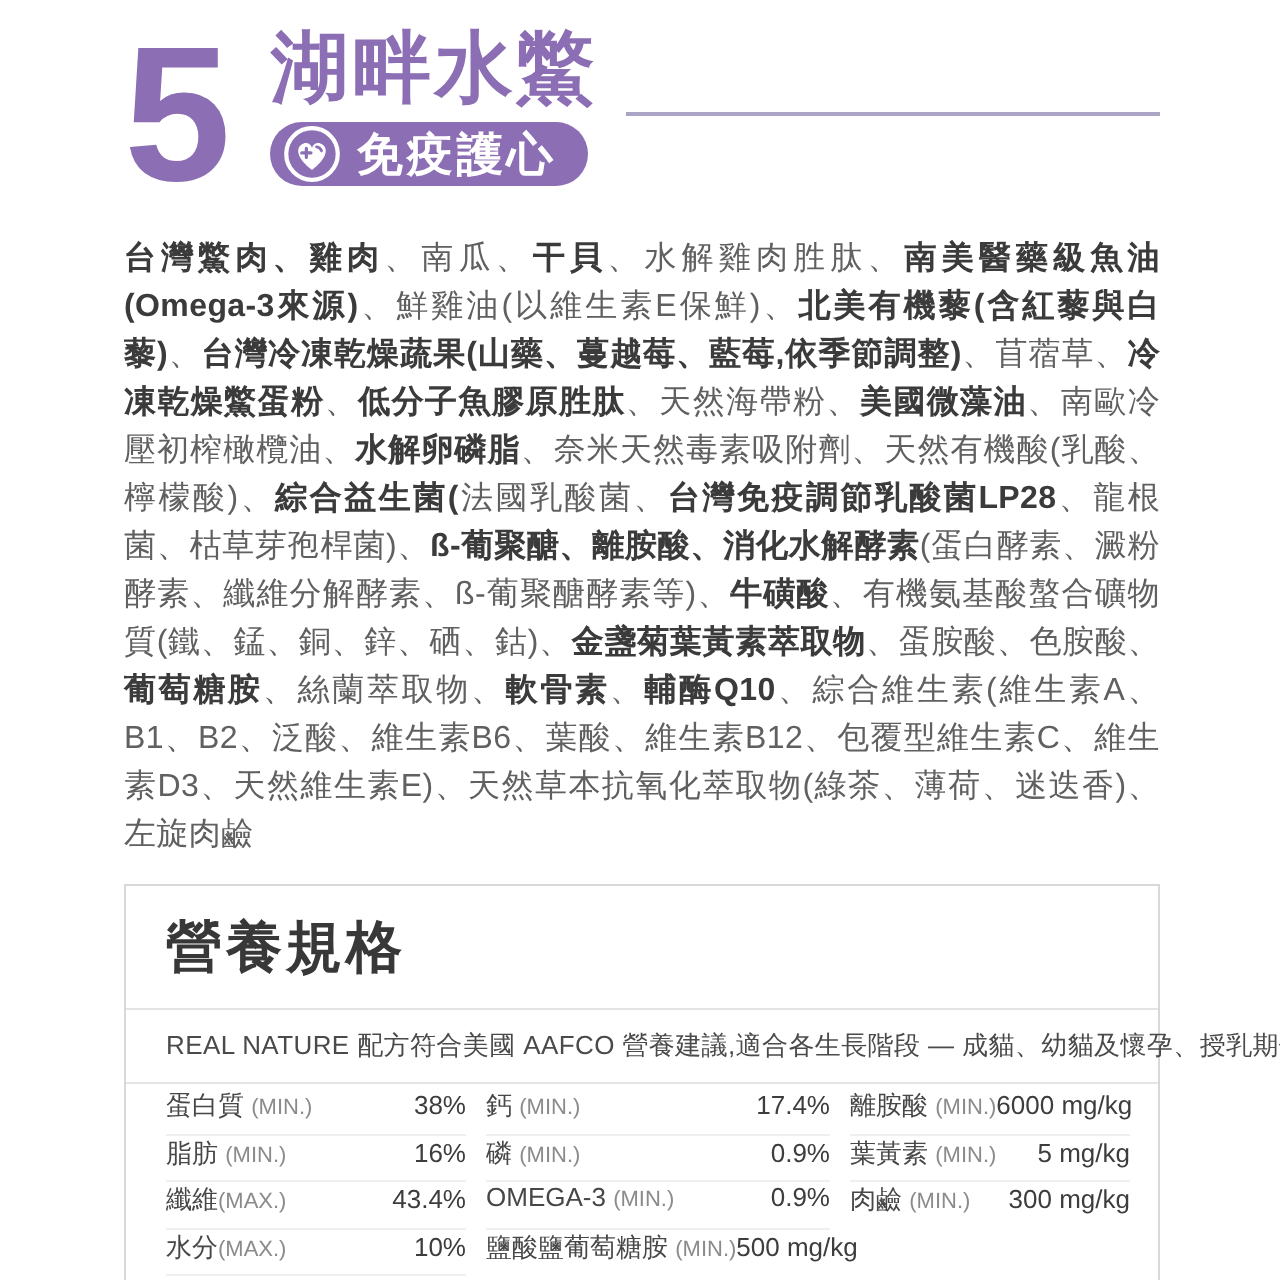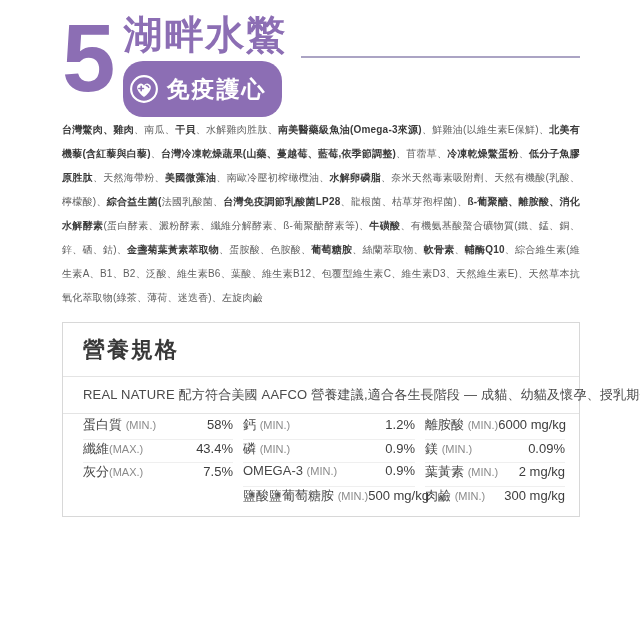--- a/index.html
+++ b/index.html
@@ -10,55 +10,55 @@
     color:#606060;
   }
   .page{ width:640px; height:640px; padding:12px 60px 0 62px; position:relative; }
 
   
   .hdr{ display:flex; align-items:flex-start; height:96px; }
   .num{
     font-size:96px; line-height:92px; font-weight:800;
     color:var(--purple); letter-spacing:-2px;
   }
-  .hdr-mid{ margin-left:10px; display:flex; flex-direction:column; }
+  .hdr-mid{ margin-left:22px; display:flex; flex-direction:column; }
   .title{
     font-size:39px; line-height:46px; font-weight:800;
     color:var(--purple); letter-spacing:2px; white-space:nowrap;
   }
   .badge{
     margin-top:3px; align-self:flex-start;
     display:inline-flex; align-items:center;
     background:var(--purple); border-radius:20px;
-    padding:4px 16px 4px 6px; gap:7px; height:56px;
+    padding:4px 16px 4px 6px; gap:7px; height:32px;
   }
   .badge-icon{ display:inline-flex; width:30px; height:30px; }
   .badge-label{
     color:#ffffff; font-size:23px; font-weight:700; letter-spacing:2px;
     line-height:30px; white-space:nowrap;
   }
   .hdr-line{
     flex:1; height:2px; background:#aba4c4;
     margin-left:14px; margin-top:44px;
   }
 
   
   .ingredients{
-    margin-top:10px; font-size:10px; line-height:24px;
+    margin-top:10px; font-size:16px; line-height:24px;
     text-align:justify; color:#606060; letter-spacing:0.2px;
   }
   .ingredients .b{ font-weight:700; color:#3b3b3b; }
 
   
   .nutri-box{
     margin-top:12px; border:1px solid #d8d8d8; background:#ffffff;
     padding:11px 18px 0 18px;
   }
   .nutri-title{
-    font-size:22px; font-weight:800; color:#383838;
+    font-size:28px; font-weight:800; color:#383838;
     letter-spacing:2px; margin:1px 0 11px 2px;
   }
   .divider{ height:1px; background:#e4e4e4; margin:0 -18px; }
   .aafco{
     font-size:13px; color:#4a4a4a; letter-spacing:0.2px;
     margin:9px 0 9px 2px; white-space:nowrap;
   }
   .nutri-table{
     display:grid; grid-template-columns:150px 172px 140px;
     column-gap:10px; padding:2px 0 6px 2px;
@@ -102,61 +102,65 @@
 
   <section class="nutri-box">
     <h2 class="nutri-title">營養規格</h2>
     <div class="divider"></div>
     <p class="aafco">REAL NATURE 配方符合美國 AAFCO 營養建議,適合各生長階段 — 成貓、幼貓及懷孕、授乳期使用。</p>
     <div class="divider"></div>
     <div class="nutri-table" id="nutri-table">
         <div class="ncol">
           <div class="nrow">
             <span class="nlab">蛋白質 <span class="nq">(MIN.)</span></span>
-            <span class="nval">58%</span>
+            <span class="nval">38%</span>
+          </div>
+          <div class="nrow">
+            <span class="nlab">脂肪 <span class="nq">(MIN.)</span></span>
+            <span class="nval">16%</span>
           </div>
           <div class="nrow">
             <span class="nlab">纖維<span class="nq">(MAX.)</span></span>
             <span class="nval">43.4%</span>
+          </div>
+          <div class="nrow">
+            <span class="nlab">水分<span class="nq">(MAX.)</span></span>
+            <span class="nval">10%</span>
           </div>
           <div class="nrow">
             <span class="nlab">灰分<span class="nq">(MAX.)</span></span>
             <span class="nval">7.5%</span>
           </div>
         </div>
         <div class="ncol">
           <div class="nrow">
             <span class="nlab">鈣 <span class="nq">(MIN.)</span></span>
-            <span class="nval">1.2%</span>
+            <span class="nval">17.4%</span>
           </div>
           <div class="nrow">
             <span class="nlab">磷 <span class="nq">(MIN.)</span></span>
             <span class="nval">0.9%</span>
           </div>
           <div class="nrow">
             <span class="nlab">OMEGA-3 <span class="nq">(MIN.)</span></span>
             <span class="nval">0.9%</span>
           </div>
           <div class="nrow">
             <span class="nlab">鹽酸鹽葡萄糖胺 <span class="nq">(MIN.)</span></span>
             <span class="nval">500 mg/kg</span>
           </div>
         </div>
         <div class="ncol">
           <div class="nrow">
             <span class="nlab">離胺酸 <span class="nq">(MIN.)</span></span>
             <span class="nval">6000 mg/kg</span>
           </div>
           <div class="nrow">
-            <span class="nlab">鎂 <span class="nq">(MIN.)</span></span>
-            <span class="nval">0.09%</span>
-          </div>
-          <div class="nrow">
             <span class="nlab">葉黃素 <span class="nq">(MIN.)</span></span>
-            <span class="nval">2 mg/kg</span>
+            <span class="nval">5 mg/kg</span>
           </div>
           <div class="nrow">
             <span class="nlab">肉鹼 <span class="nq">(MIN.)</span></span>
             <span class="nval">300 mg/kg</span>
           </div>
         </div>
       </div>
   </section>
 
 </div>

